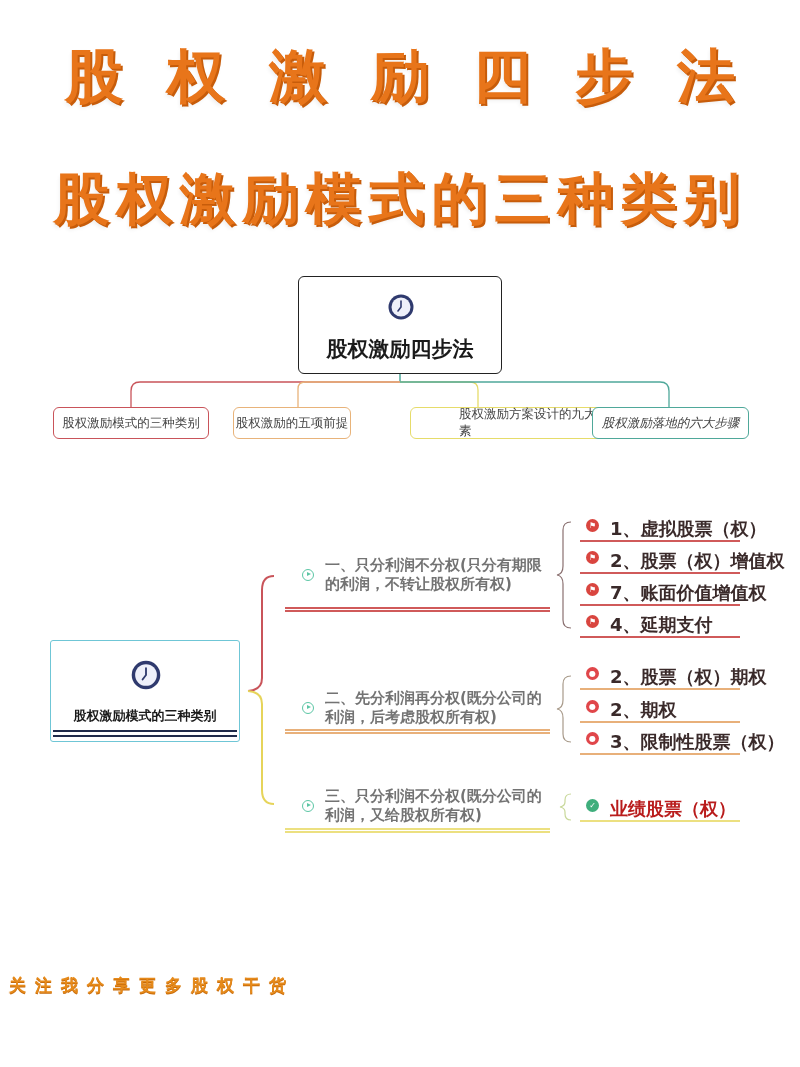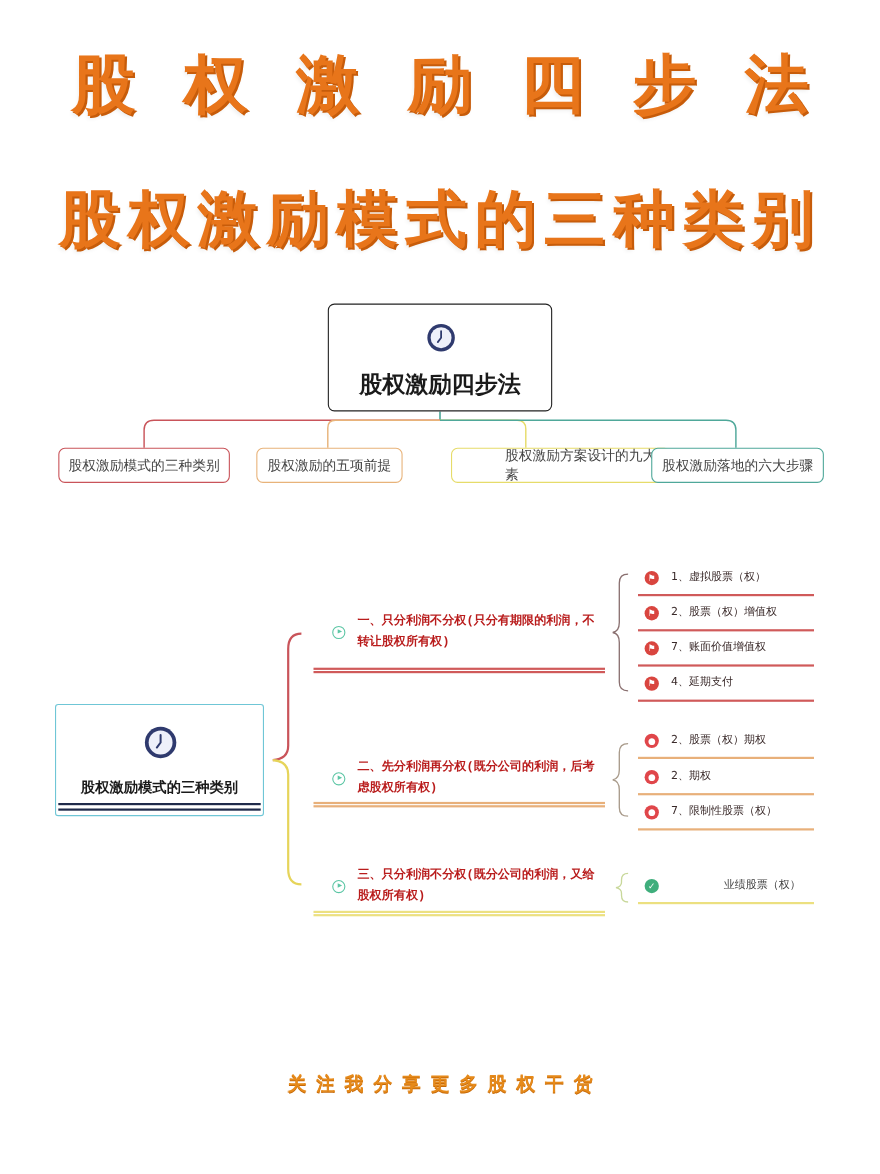--- a/index.html
+++ b/index.html
@@ -28,31 +28,31 @@
   .main-box .label { position: absolute; left: 0; top: 66px; width: 100%; text-align: center;
                      font-size: 13px; font-weight: bold; color: #1a1a1a; }
   .main-box .uline { position: absolute; left: 2px; right: 2px; bottom: 4px; height: 7px;
                      border-top: 2.5px solid #1f2a4a; border-bottom: 2.5px solid #1f2a4a; box-sizing: border-box; }
 
   .cat { position: absolute; left: 285px; width: 265px; }
   .cat .play { position: absolute; left: 17px; top: 13px; width: 12px; height: 12px; border-radius: 50%;
                border: 1.5px solid #5cc6a5; box-sizing: border-box; }
   .cat .play::after { content: ""; position: absolute; left: 3.5px; top: 2.2px; border-left: 4px solid #5cc6a5;
                       border-top: 2.6px solid transparent; border-bottom: 2.6px solid transparent; }
-  .cat .text { position: absolute; left: 40px; top: 0; width: 222px; font-size: 11px; font-weight: bold;
-               line-height: 19px; color: #b91c1c; font-family: Liberation Mono, monospace; }
+  .cat .text { position: absolute; left: 40px; top: 0; width: 222px; font-size: 15px; font-weight: bold;
+               line-height: 19px; color: #737373; }
   .cat .dline { position: absolute; left: 0; top: 51px; width: 265px; height: 5px;
                 border-top: 2px solid; border-bottom: 2px solid; box-sizing: border-box; }
 
   .leaf { position: absolute; left: 580px; width: 160px; height: 30px; border-bottom: 2px solid; box-sizing: border-box; }
   .leaf .ico { position: absolute; left: 6px; top: 7px; width: 13px; height: 13px; border-radius: 50%;
                color: #fff; font-size: 8px; line-height: 13px; text-align: center; font-weight: bold; }
-  .leaf .txt { position: absolute; left: 30px; top: 5px; font-size: 10px; font-weight: normal; color: #3a2a2a; white-space: nowrap; }
+  .leaf .txt { position: absolute; left: 30px; top: 5px; font-size: 18px; font-weight: bold; color: #3a2a2a; white-space: nowrap; }
 
-  .footer { position: absolute; left: 0; width: 800px; top: 974px; text-align: center;
+  .footer { position: absolute; left: 0; width: 800px; top: 974px; text-align: left;
             font-size: 17px; font-weight: bold; color: #e68a1a; letter-spacing: 9px; padding-left: 9px; box-sizing: border-box;
             text-shadow: 0 1px 0 #c66a0a; }
 </style>
 </head>
 <body>
 
 <div class="title title1">股权激励四步法</div>
 <div class="title title2">股权激励模式的三种类别</div>
 
 <svg class="abs" style="left:0;top:0" width="800" height="460">
@@ -68,27 +68,27 @@
     <circle cx="14" cy="14" r="12.5" fill="#2f3a6e"></circle>
     <circle cx="14" cy="14" r="9.5" fill="#eef0fa"></circle>
     <path d="M14 8 L14 14 L11 18" stroke="#2f3a6e" stroke-width="1.6" fill="none" stroke-linecap="round"></path>
   </svg>
   <div class="label">股权激励四步法</div>
 </div>
 
 <div class="branch" style="left:53px;width:156px;border-color:#c9545a;">
   <span>股权激励模式的三种类别</span>
 </div>
-<div class="branch" style="left:233px;width:133px;border-color:#e8b37a;">
+<div class="branch" style="left:233px;width:118px;border-color:#e8b37a;">
   <span>股权激励的五项前提</span>
 </div>
 <div class="branch" style="left:410px;width:200px;border-color:#e6dc6a;padding-left:48px;">
   <span>股权激励方案设计的九大要素</span>
 </div>
-<div class="branch" style="left:592px;width:157px;border-color:#4fa89a;">
+<div class="branch" style="left:592px;width:157px;border-color:#4fa89a;font-style:italic;">
   <span>股权激励落地的六大步骤</span>
 </div>
 
 <svg class="abs" style="left:0;top:500px" width="800" height="360">
 
   <path d="M274 76 Q262 76 262 90 L262 178 Q262 190 248 191" stroke="#c9545a" stroke-width="2" fill="none"></path>
   <path d="M248 191 Q262 192 262 204 L262 290 Q262 304 274 304" stroke="#e6d45a" stroke-width="2" fill="none"></path>
 
   <path d="M571 22 Q563 22 563 30 L563 66 Q563 74 557 75 Q563 76 563 84 L563 120 Q563 128 571 128" stroke="#8a7070" stroke-width="1.2" fill="none"></path>
 
@@ -145,21 +145,21 @@
 <div class="leaf" style="top:660px;border-color:#e8b07a;">
   <span class="ico" style="background:#e0464a;">●</span>
   <span class="txt">2、股票（权）期权</span>
 </div>
 <div class="leaf" style="top:693px;border-color:#e8b07a;">
   <span class="ico" style="background:#e0464a;">●</span>
   <span class="txt">2、期权</span>
 </div>
 <div class="leaf" style="top:725px;border-color:#e8b07a;">
   <span class="ico" style="background:#e0464a;">●</span>
-  <span class="txt">7、限制性股票（权）</span>
+  <span class="txt">3、限制性股票（权）</span>
 </div>
 
 <div class="leaf" style="top:792px;border-color:#ece080;">
   <span class="ico" style="background:#3fae7c;">✓</span>
-  <span class="txt" style="color:#404040;margin-left:48px;">业绩股票（权）</span>
+  <span class="txt" style="color:#b91c1c;">业绩股票（权）</span>
 </div>
 
 <div class="footer">关注我分享更多股权干货</div>
 
 </body></html>

